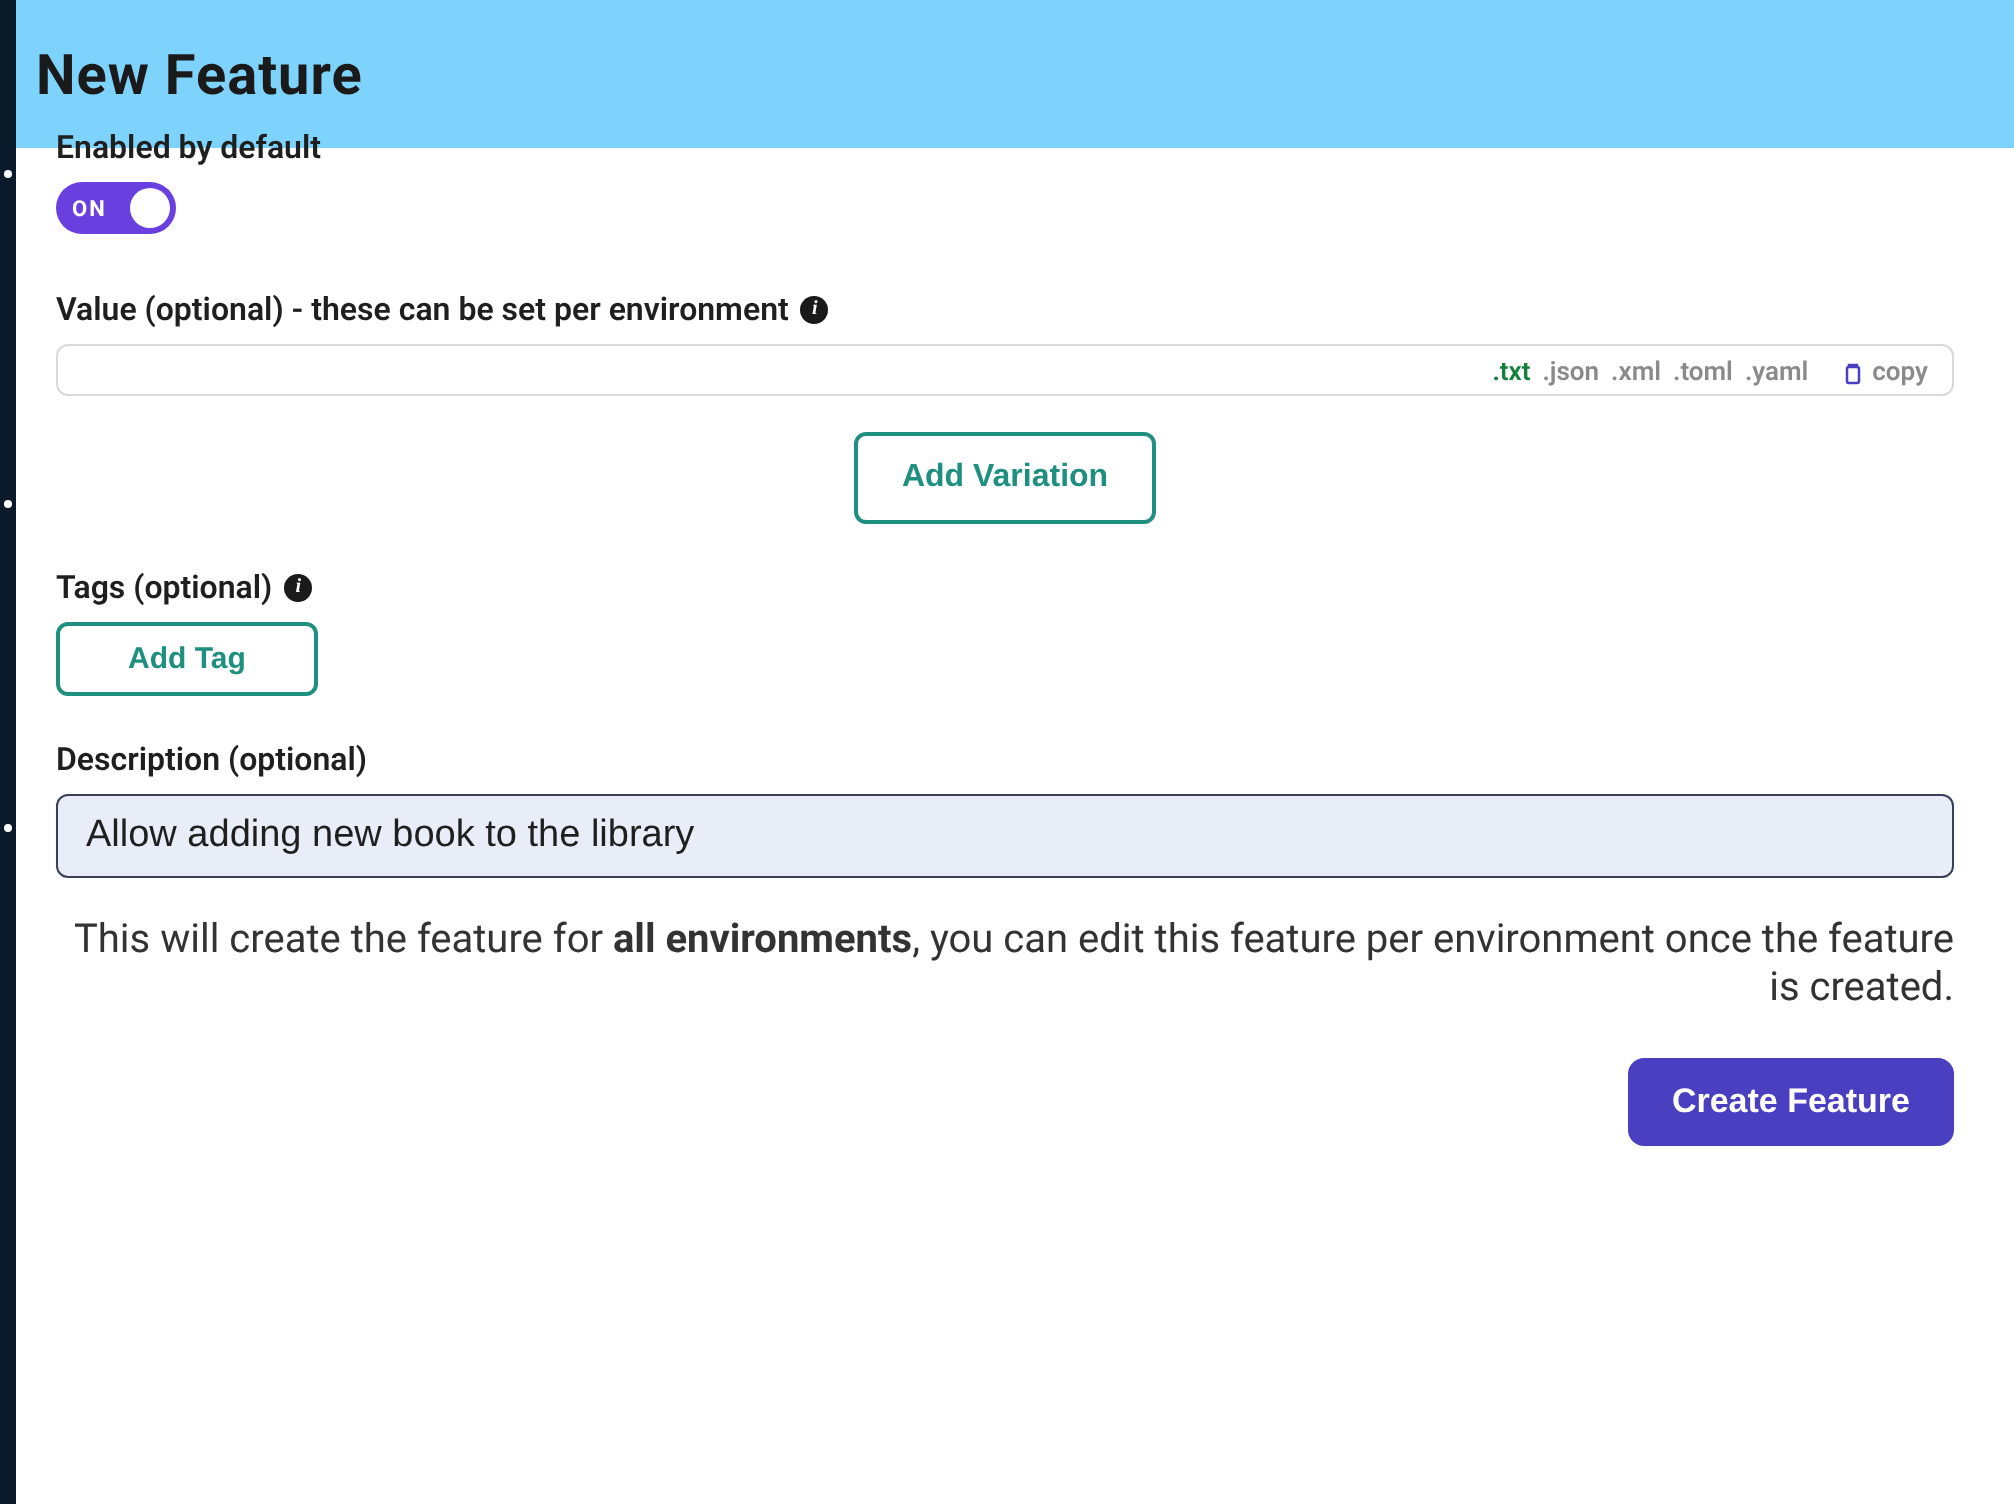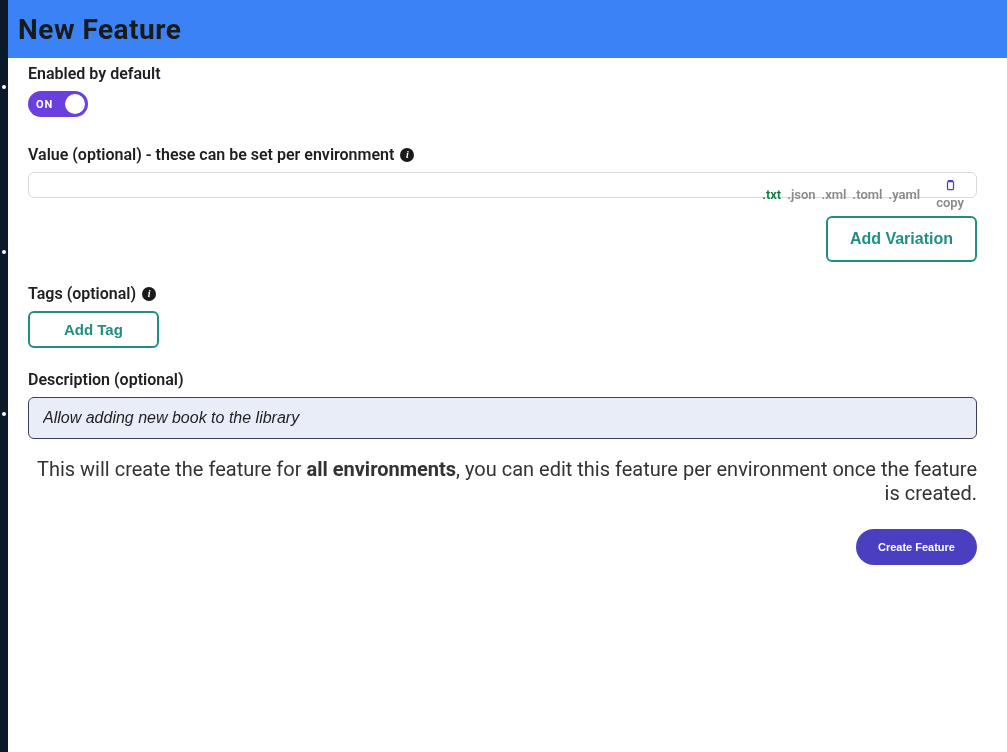--- a/index.html
+++ b/index.html
@@ -1,49 +1,49 @@
 <!DOCTYPE html>
 <html><head>
 <meta charset="utf-8">
 <style>
   * { box-sizing: border-box; margin: 0; padding: 0; }
   html, body { width: 1007px; height: 752px; font-family: -apple-system, BlinkMacSystemFont, "Segoe UI", Roboto, "Helvetica Neue", Arial, sans-serif; color: #1a1a1a; background: #fff; }
   .page { width: 1007px; height: 752px; position: relative; overflow: hidden; }
   .left-sliver { position: absolute; left: 0; top: 0; width: 8px; height: 752px; background: #0b1a2b; }
   .left-sliver .dot { position:absolute; left:2px; width:4px; height:4px; background:#fff; border-radius:50%; }
-  .header { position: absolute; left: 8px; right: 0; top: 0; height: 58px; background: #3b82f6; display: flex; align-items: center; padding-left: 10px; }
+  .header { position: absolute; left: 8px; right: 0; top: 0; height: 74px; background: #7dd3fc; display: flex; align-items: center; padding-left: 10px; }
   .header h1 { font-size: 28px; font-weight: 700; letter-spacing: 0.5px; color: #1a1a1a; }
   .form-area { position: absolute; left: 28px; right: 30px; top: 58px; padding-top: 6px; }
   .field-label { font-size: 16px; font-weight: 600; color: #1f1f1f; margin-bottom: 8px; display:flex; align-items:center; gap:6px; }
   .field-row { margin-bottom: 28px; }
   .input-text { width: 100%; height: 44px; background: #e9edf7; border: 1px solid #d6dbe8; border-radius: 6px; padding: 0 44px 0 14px; font-size: 16px; color: #1f1f1f; outline: none; position:relative; }
   .input-wrap { position: relative; width: 100%; }
   .input-side-icon { position: absolute; right: 10px; top: 50%; transform: translateY(-50%); width: 16px; height: 14px; background: #7a7a7a; border-radius: 3px; display:flex; align-items:center; justify-content:center; }
   .input-side-icon .dots { width:10px; height:2px; display:flex; justify-content:space-between; }
   .input-side-icon .dots span { width:2px; height:2px; background:#fff; border-radius:50%; }
   .toggle { width: 60px; height: 26px; background: #6a3fe0; border-radius: 14px; position: relative; cursor: pointer; display:flex; align-items:center; }
   .toggle .knob { position: absolute; right: 3px; top: 3px; width: 20px; height: 20px; background: #fff; border-radius: 50%; }
   .toggle .lbl { font-size: 11px; font-weight: 700; color: #fff; letter-spacing: 1px; margin-left: 8px; }
   .info-icon { width: 14px; height: 14px; background: #1a1a1a; border-radius: 50%; display:inline-flex; align-items:center; justify-content:center; color:#fff; font-size:10px; font-weight:700; font-style: italic; font-family: Georgia, serif;}
   .value-box { width:100%; border: 1px solid #d9d9d9; border-radius: 6px; padding: 8px 12px 16px; position: relative; }
   .value-formats { position:absolute; right: 12px; top: 6px; font-size: 13px; font-weight: 600; display:flex; gap:6px; align-items:center; }
   .value-formats span { color:#8a8a8a; }
   .value-formats span.active { color:#15803d; }
-  .value-formats .copy { color:#4a3fc0; display:flex; align-items:center; gap:4px; margin-left:10px;flex-direction:column;}
+  .value-formats .copy { color:#4a3fc0; display:flex; align-items:center; gap:4px; margin-left:10px;}
   .value-formats .copy svg { width:12px; height:12px;}
   .value-input { width:100%; border:none; outline:none; font-size:16px; color:#333; background:transparent; margin-top:12px; padding:4px 0;}
   .value-input::placeholder { color:#9a9a9a; }
-  .center-row { display:flex; justify-content:flex-end; margin-bottom: 22px; }
+  .center-row { display:flex; justify-content:center; margin-bottom: 22px; }
   .btn-outline-teal { border: 2px solid #1f8f7f; background:#fff; color:#1f8f7f; font-weight:700; font-size:16px; padding: 12px 22px; border-radius:6px; cursor:pointer; }
   .btn-outline-teal.sm { padding: 8px 34px; font-size:15px; }
-  .desc-input { width:100%; height:42px; background:#e9edf7; border:1.5px solid #3a3f5a; border-radius:6px; padding:0 14px; font-size:16px; color:#1f1f1f; outline:none;font-style:italic; }
+  .desc-input { width:100%; height:42px; background:#e9edf7; border:1.5px solid #3a3f5a; border-radius:6px; padding:0 14px; font-size:19px; color:#1f1f1f; outline:none; }
   .note { font-size:20px; color:#333; text-align:right; margin-top:4px; }
   .note strong { font-weight:700; }
   .footer-row { display:flex; justify-content:flex-end; margin-top:24px; }
-  .btn-primary { background:#4a3fc0; color:#fff; font-weight:700; font-size:11px; padding:12px 22px; border:none; border-radius:18px; cursor:pointer;text-align:center; }
+  .btn-primary { background:#4a3fc0; color:#fff; font-weight:700; font-size:17px; padding:12px 22px; border:none; border-radius:8px; cursor:pointer;text-align:center; }
 </style>
 </head>
 <body>
 
 <div class="page">
   <div class="left-sliver">
     <div class="dot" style="top:85px"></div>
     <div class="dot" style="top:250px"></div>
     <div class="dot" style="top:412px"></div>
   </div>

